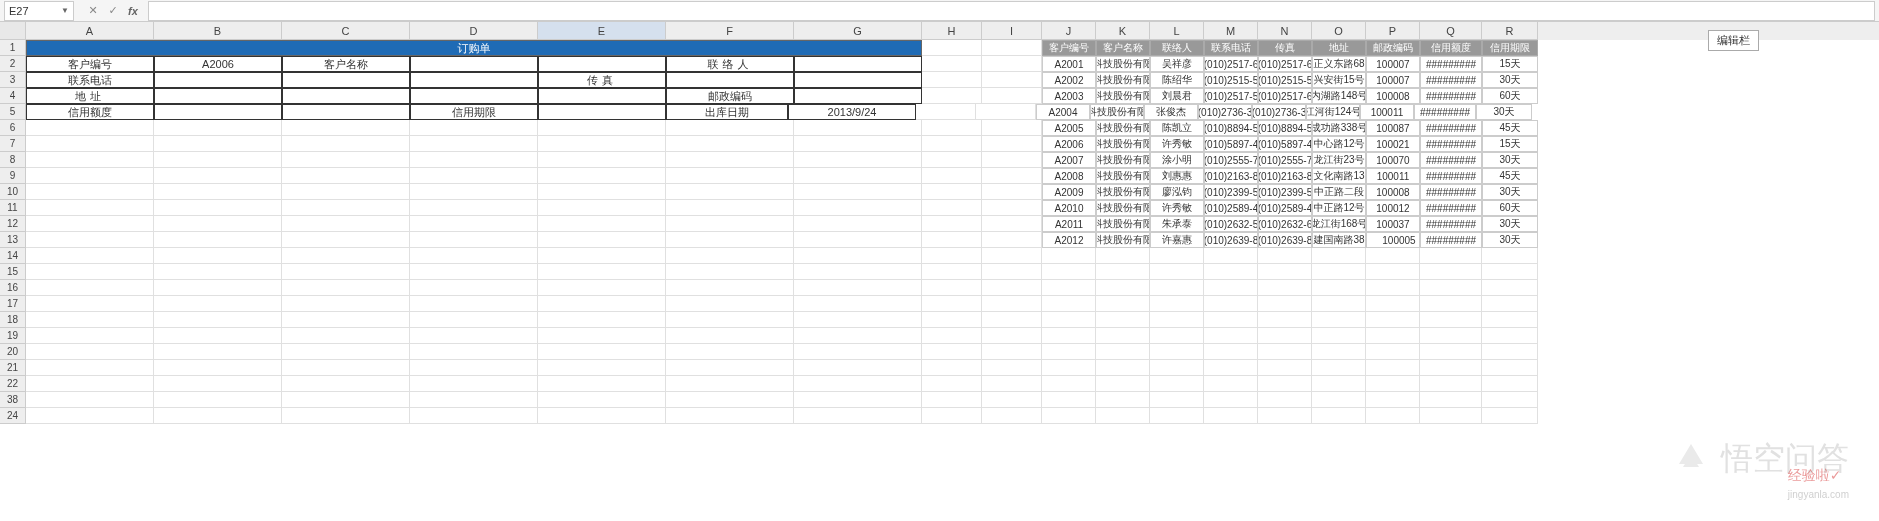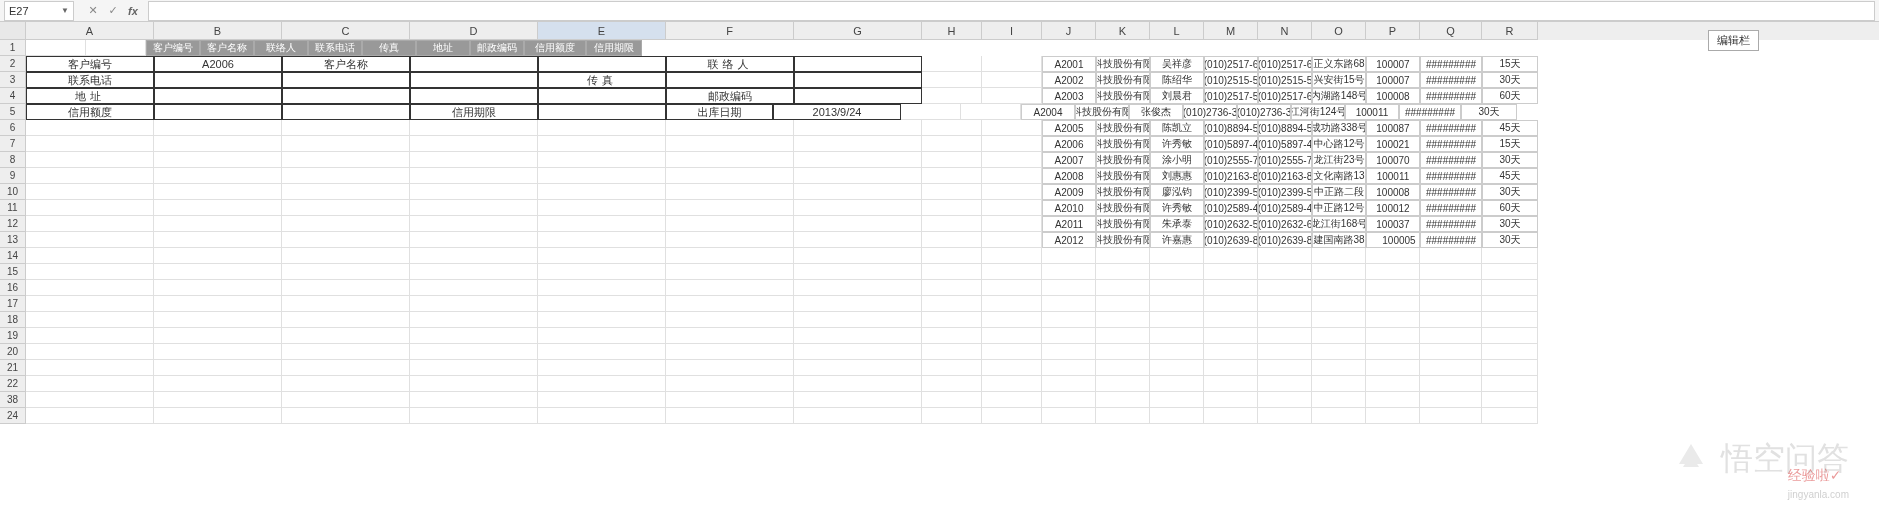--- a/index.html
+++ b/index.html
@@ -103,20 +103,21 @@
         <div class="row-h">18</div>
         <div class="row-h">19</div>
         <div class="row-h">20</div>
         <div class="row-h">21</div>
         <div class="row-h">22</div>
         <div class="row-h">38</div>
         <div class="row-h">24</div>
       </div>
     <div class="cells" id="cells-container">
         <div class="row">
+          <div class="cell title-cell" style="width: 896px;">订购单</div>
           <div class="cell " style="width: 60px;"></div>
           <div class="cell " style="width: 60px;"></div>
           <div class="cell data-header" style="width: 54px;">客户编号</div>
           <div class="cell data-header" style="width: 54px;">客户名称</div>
           <div class="cell data-header" style="width: 54px;">联络人</div>
           <div class="cell data-header" style="width: 54px;">联系电话</div>
           <div class="cell data-header" style="width: 54px;">传真</div>
           <div class="cell data-header" style="width: 54px;">地址</div>
           <div class="cell data-header" style="width: 54px;">邮政编码</div>
           <div class="cell data-header" style="width: 62px;">信用额度</div>
@@ -181,21 +182,21 @@
           <div class="cell data-cell" style="width: 54px;">100008</div>
           <div class="cell data-cell" style="width: 62px;">#########</div>
           <div class="cell data-cell" style="width: 56px;">60天</div>
         </div>
         <div class="row">
           <div class="cell bordered bcell-label" style="width: 128px;">信用额度</div>
           <div class="cell bordered" style="width: 128px;"></div>
           <div class="cell bordered" style="width: 128px;"></div>
           <div class="cell bordered bcell-label" style="width: 128px;">信用期限</div>
           <div class="cell bordered" style="width: 128px;"></div>
-          <div class="cell bordered bcell-label" style="width: 107px;">出库日期</div>
+          <div class="cell bordered bcell-label" style="width: 122px;">出库日期</div>
           <div class="cell bordered bcell-label" style="width: 128px;">2013/9/24</div>
           <div class="cell " style="width: 60px;"></div>
           <div class="cell " style="width: 60px;"></div>
           <div class="cell data-cell" style="width: 54px;">A2004</div>
           <div class="cell data-cell" style="width: 54px;">科技股份有限</div>
           <div class="cell data-cell" style="width: 54px;">张俊杰</div>
           <div class="cell data-cell" style="width: 54px;">(010)2736-3</div>
           <div class="cell data-cell" style="width: 54px;">(010)2736-3</div>
           <div class="cell data-cell" style="width: 54px;">江河街124号</div>
           <div class="cell data-cell" style="width: 54px;">100011</div>

